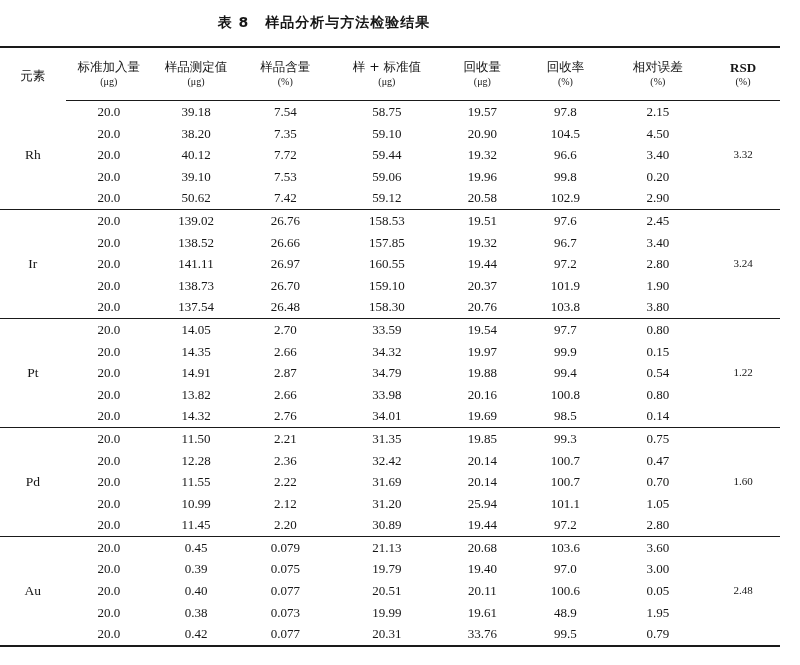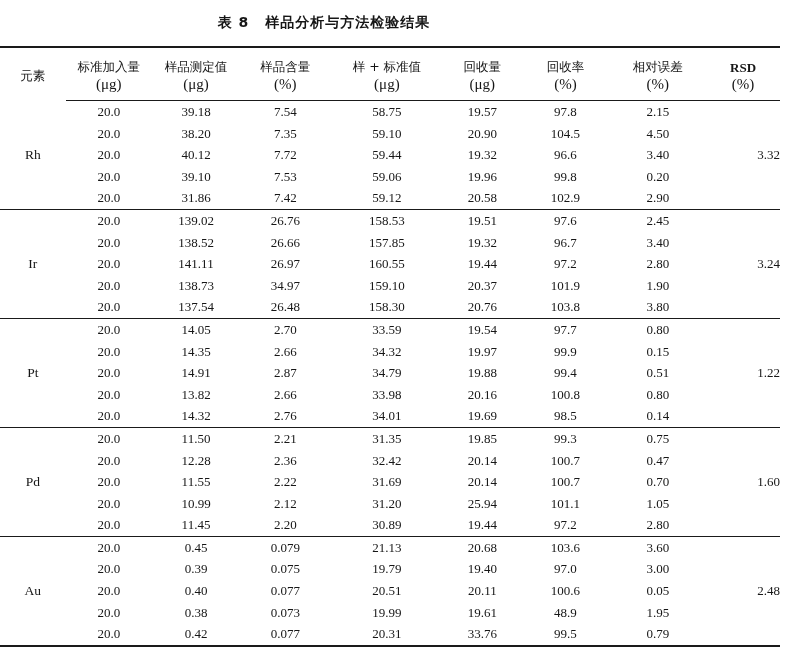--- a/index.html
+++ b/index.html
@@ -28,29 +28,29 @@
     table.data col.c6 { width: 86px; }
     table.data col.c7 { width: 94px; }
     table.data col.c8 { width: 72px; }
     thead tr.top th { border-top: 2px solid #1a1a1a; }
     thead tr.units th { border-bottom: 1.5px solid #1a1a1a; }
     th {
       font-weight: normal; text-align: center; padding: 0;
       font-family: "DejaVu Sans", sans-serif; font-size: 12.5px;
     }
     thead tr.top th { height: 24px; padding-top: 4px; vertical-align: bottom; }
-    thead tr.units th { height: 24px; vertical-align: top; font-family: "Liberation Serif", serif; font-size: 15px; }
+    thead tr.units th { height: 24px; vertical-align: top; font-family: "Liberation Serif", serif; font-size: 10px; }
     th.element-head { vertical-align: middle !important; }
     th.rsd-head { font-family: "Liberation Serif", serif; font-size: 13px; font-weight: bold; }
     td {
       text-align: center; padding: 0; height: 21.6px; line-height: 21.6px;
       white-space: nowrap;
     }
     td.element-cell { font-weight: normal; font-size: 13.5px; }
-    td.rsd-cell { font-size: 13px; text-align: right; }
+    td.rsd-cell { font-size: 11px; }
     tbody.group tr:last-child td { border-bottom: 1.5px solid #1a1a1a; }
     tbody.group td.element-cell, tbody.group td.rsd-cell { border-bottom: 1.5px solid #1a1a1a; }
     tbody.group:last-of-type tr:last-child td,
     tbody.group:last-of-type td.element-cell,
     tbody.group:last-of-type td.rsd-cell { border-bottom: 2px solid #1a1a1a; }
   </style>
 </head>
 <body>
 
 <div class="title">
@@ -126,21 +126,21 @@
         <td>20.0</td>
         <td>39.10</td>
         <td>7.53</td>
         <td>59.06</td>
         <td>19.96</td>
         <td>99.8</td>
         <td>0.20</td>
       </tr>
       <tr>
         <td>20.0</td>
-        <td>31.86</td>
+        <td>50.62</td>
         <td>7.42</td>
         <td>59.12</td>
         <td>20.58</td>
         <td>102.9</td>
         <td>2.90</td>
       </tr>
     </tbody>
     <tbody class="group">
       <tr>
         <td rowspan="5" class="element-cell">Ir</td>
@@ -167,21 +167,21 @@
         <td>141.11</td>
         <td>26.97</td>
         <td>160.55</td>
         <td>19.44</td>
         <td>97.2</td>
         <td>2.80</td>
       </tr>
       <tr>
         <td>20.0</td>
         <td>138.73</td>
-        <td>34.97</td>
+        <td>26.70</td>
         <td>159.10</td>
         <td>20.37</td>
         <td>101.9</td>
         <td>1.90</td>
       </tr>
       <tr>
         <td>20.0</td>
         <td>137.54</td>
         <td>26.48</td>
         <td>158.30</td>
@@ -211,21 +211,21 @@
         <td>99.9</td>
         <td>0.15</td>
       </tr>
       <tr>
         <td>20.0</td>
         <td>14.91</td>
         <td>2.87</td>
         <td>34.79</td>
         <td>19.88</td>
         <td>99.4</td>
-        <td>0.51</td>
+        <td>0.54</td>
       </tr>
       <tr>
         <td>20.0</td>
         <td>13.82</td>
         <td>2.66</td>
         <td>33.98</td>
         <td>20.16</td>
         <td>100.8</td>
         <td>0.80</td>
       </tr>

